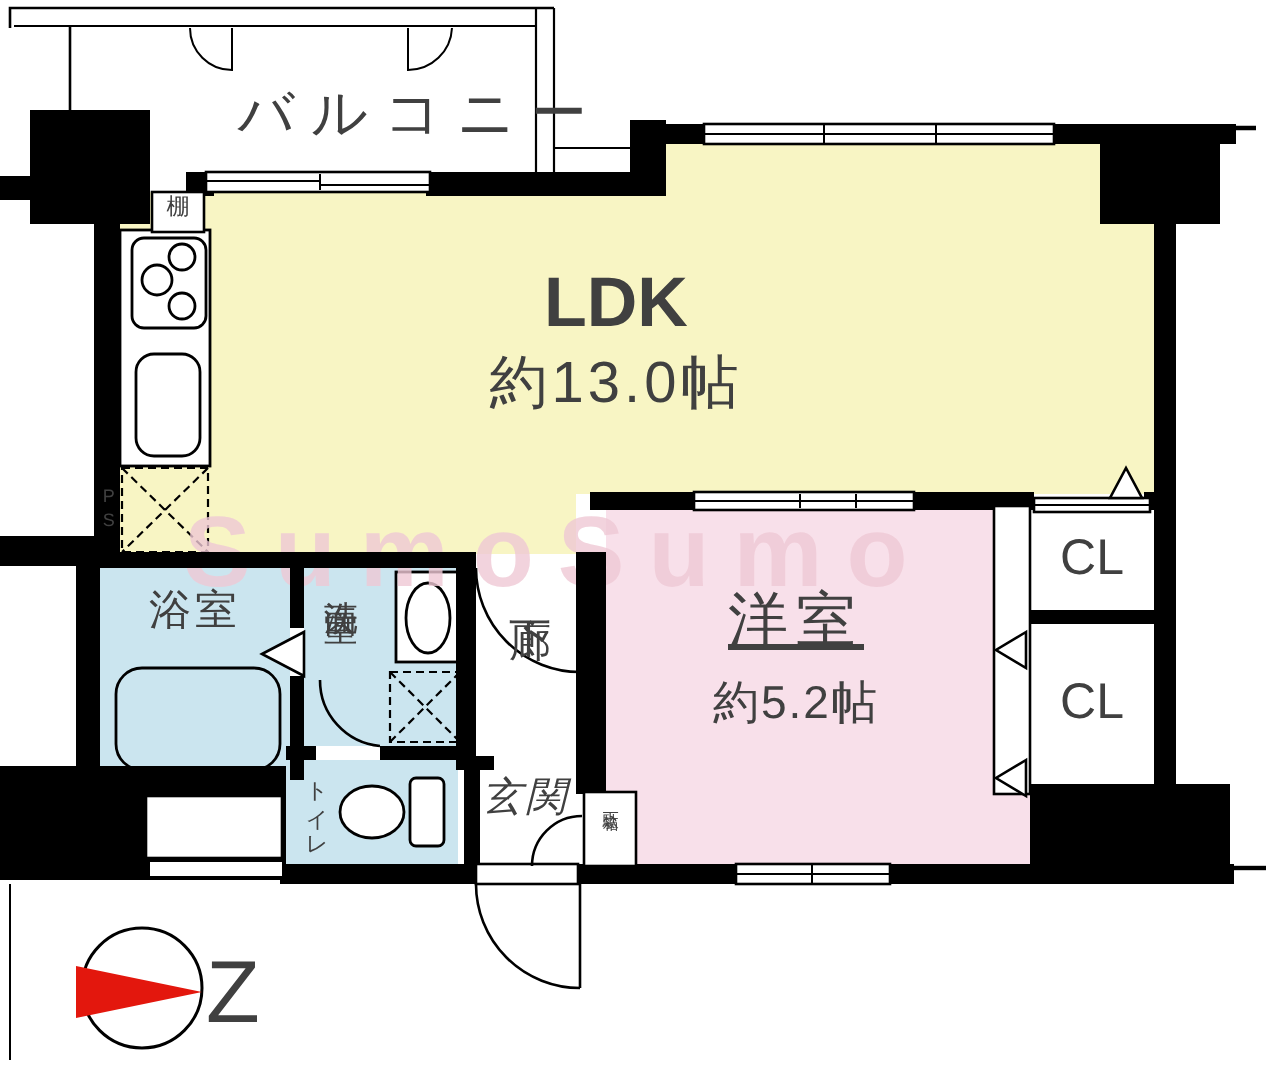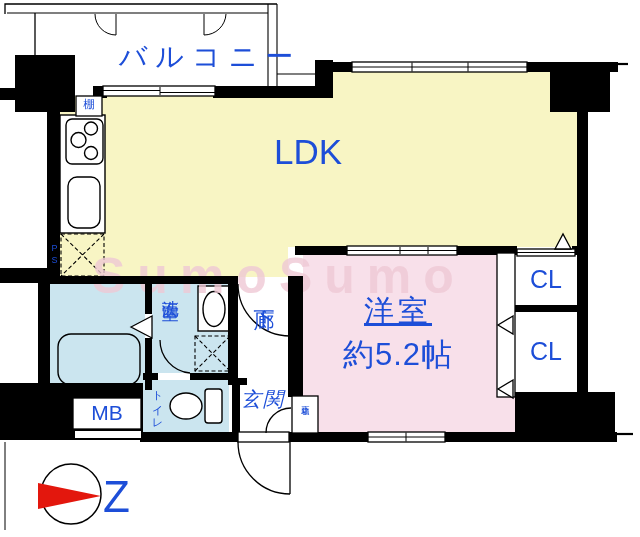--- a/index.html
+++ b/index.html
@@ -11,21 +11,21 @@
   .f-wet{fill:var(--c-wet);}
   .wl{fill:var(--c-wall);}
   .wh{fill:#ffffff;stroke:#000;stroke-width:1.3;}
   .whn{fill:#ffffff;}
   .ln{stroke:#000;fill:none;}
   .fx{fill:#ffffff;stroke:#000;stroke-width:1.4;}
   .fxn{fill:none;stroke:#000;stroke-width:1.4;}
   .dash{fill:none;stroke:#000;stroke-width:1.1;stroke-dasharray:4 2.5;}
   .wm{font-family:"Liberation Sans","DejaVu Sans",sans-serif;font-weight:bold;
       font-size:50px;fill:var(--c-watermark);opacity:.8;letter-spacing:12px;}
-  .lbl{position:absolute;z-index:3;color:#1d4ed8;line-height:1.05;white-space:nowrap;}
+  .lbl{position:absolute;z-index:3;color:#404040;line-height:1.05;white-space:nowrap;}
   .ctr{text-align:center;}
   .vt{writing-mode:vertical-rl;text-orientation:upright;letter-spacing:2px;}
 </style>
 </head>
 <body>
 
 <div id="stage">
 
   <svg id="plan-svg" width="640" height="537" viewBox="0 0 640 537">
 
@@ -146,39 +146,40 @@
     </g>
 
     <g>
       <circle cx="71" cy="494" r="30" fill="#fff" stroke="#000" stroke-width="1.5"></circle>
       <polygon points="38,483 38,509 101,496" fill="var(--c-compass)"></polygon>
     </g>
   </svg>
 
   <div class="lbl ctr" style="left:110px;top:42px;width:200px;font-size:28px;letter-spacing:8px;">バルコニー</div>
 
-  <div class="lbl ctr" style="left:208px;top:134px;width:200px;font-size:35px;font-weight:400;">LDK</div>
+  <div class="lbl ctr" style="left:208px;top:134px;width:200px;font-size:35px;font-weight:700;">LDK</div>
+  <div class="lbl ctr" style="left:208px;top:177px;width:200px;font-size:29px;letter-spacing:2px;">約13.0帖</div>
 
   <div class="lbl ctr" style="left:298px;top:295px;width:200px;font-size:30px;letter-spacing:4px;text-decoration:underline;">洋室</div>
-  <div class="lbl ctr" style="left:298px;top:339px;width:200px;font-size:31px;letter-spacing:1px;">約5.2帖</div>
+  <div class="lbl ctr" style="left:298px;top:339px;width:200px;font-size:23px;letter-spacing:1px;">約5.2帖</div>
 
   <div class="lbl ctr" style="left:515px;top:266px;width:62px;font-size:25px;">CL</div>
   <div class="lbl ctr" style="left:515px;top:338px;width:62px;font-size:25px;">CL</div>
 
+  <div class="lbl ctr" style="left:50px;top:295px;width:95px;font-size:21px;letter-spacing:2px;">浴室</div>
 
   <div class="lbl vt" style="left:161px;top:287px;font-size:17px;">洗面室</div>
 
   <div class="lbl vt" style="left:253px;top:292px;font-size:21px;">廊下</div>
 
   <div class="lbl vt" style="left:151px;top:383px;font-size:11px;letter-spacing:1px;">トイレ</div>
 
   <div class="lbl ctr" style="left:234px;top:389px;width:58px;font-size:20px;letter-spacing:2px;font-style:italic;">玄関</div>
 
   <div class="lbl vt" style="left:300px;top:399px;font-size:8px;letter-spacing:1px;">下駄箱</div>
 
-  <div class="lbl ctr" style="left:73px;top:402px;width:68px;font-size:21px;">MB</div>
 
   <div class="lbl ctr" style="left:76px;top:98px;width:26px;font-size:11.5px;">棚</div>
 
   <div class="lbl vt" style="left:49px;top:243px;font-size:9px;">PS</div>
 
   <div class="lbl" style="left:103px;top:474px;font-size:44px;font-weight:500;">Z</div>
 </div>
 
 </body></html>

